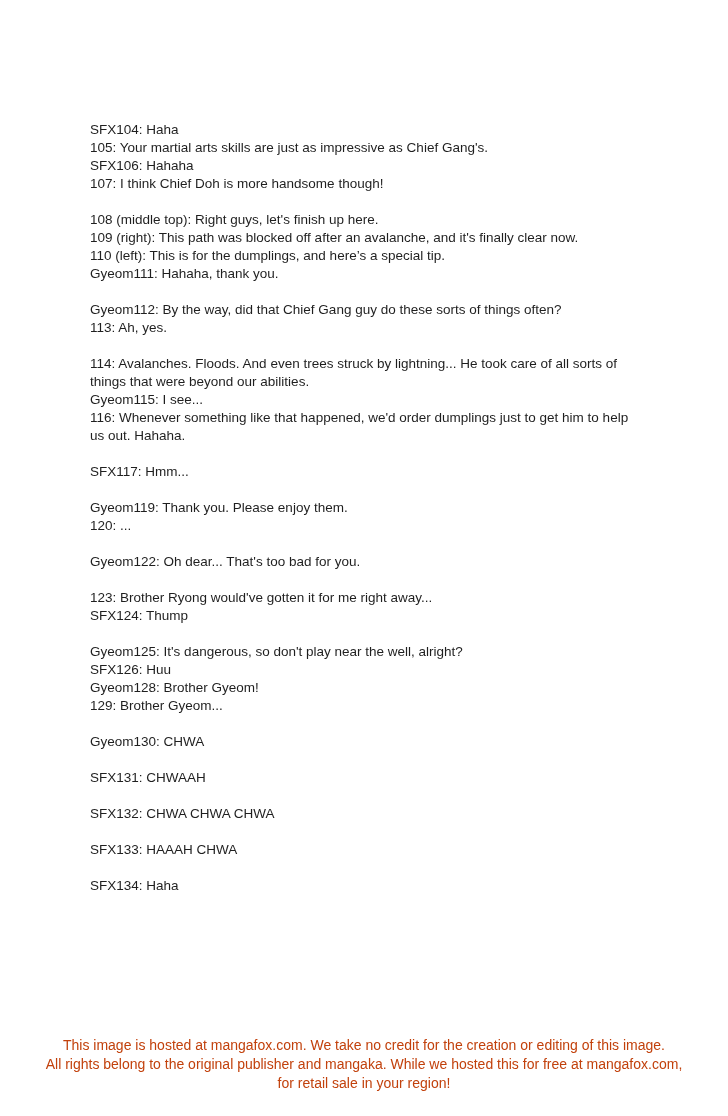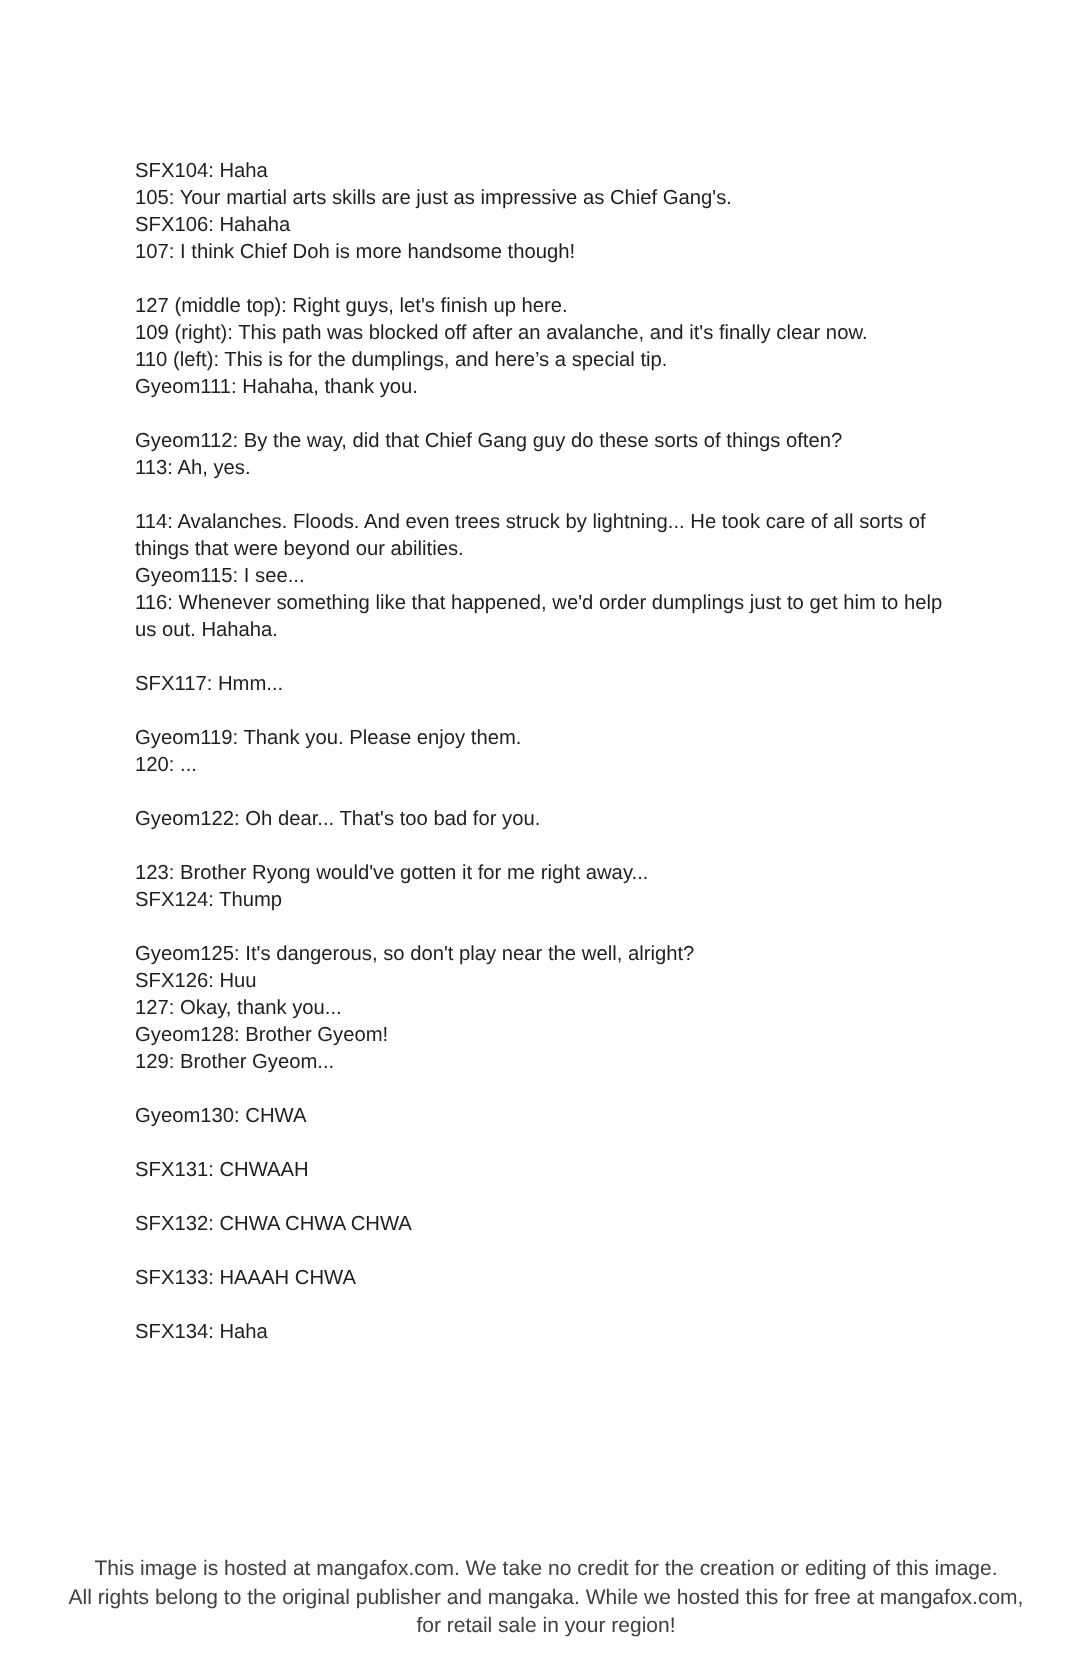--- a/index.html
+++ b/index.html
@@ -39,27 +39,27 @@
     color: #2b2b2b;
   }
   .footer-line {
     white-space: pre;
     height: 19px;
   }
 </style>
 </head>
 <body style="background: rgb(255, 255, 255);">
 
-<main class="script-text" style="color: rgb(31, 31, 31);">
+<main class="script-text" style="color: rgb(31, 31, 31); margin-top: 16px;">
     <div class="script-line">SFX104: Haha</div>
     <div class="script-line">105: Your martial arts skills are just as impressive as Chief Gang's.</div>
     <div class="script-line">SFX106: Hahaha</div>
     <div class="script-line">107: I think Chief Doh is more handsome though!</div>
     <div class="script-line">&nbsp;</div>
-    <div class="script-line">127 (middle top): Right guys, let's finish up here.</div>
+    <div class="script-line">108 (middle top): Right guys, let's finish up here.</div>
     <div class="script-line">109 (right): This path was blocked off after an avalanche, and it's finally clear now.</div>
     <div class="script-line">110 (left): This is for the dumplings, and here’s a special tip.</div>
     <div class="script-line">Gyeom111: Hahaha, thank you.</div>
     <div class="script-line">&nbsp;</div>
     <div class="script-line">Gyeom112: By the way, did that Chief Gang guy do these sorts of things often?</div>
     <div class="script-line">113: Ah, yes.</div>
     <div class="script-line">&nbsp;</div>
     <div class="script-line">114: Avalanches. Floods. And even trees struck by lightning... He took care of all sorts of</div>
     <div class="script-line">things that were beyond our abilities.</div>
     <div class="script-line">Gyeom115: I see...</div>
@@ -71,32 +71,31 @@
     <div class="script-line">Gyeom119: Thank you. Please enjoy them.</div>
     <div class="script-line">120: ...</div>
     <div class="script-line">&nbsp;</div>
     <div class="script-line">Gyeom122: Oh dear... That's too bad for you.</div>
     <div class="script-line">&nbsp;</div>
     <div class="script-line">123: Brother Ryong would've gotten it for me right away...</div>
     <div class="script-line">SFX124: Thump</div>
     <div class="script-line">&nbsp;</div>
     <div class="script-line">Gyeom125: It's dangerous, so don't play near the well, alright?</div>
     <div class="script-line">SFX126: Huu</div>
-    <div class="script-line">127: Okay, thank you...</div>
     <div class="script-line">Gyeom128: Brother Gyeom!</div>
     <div class="script-line">129: Brother Gyeom...</div>
     <div class="script-line">&nbsp;</div>
     <div class="script-line">Gyeom130: CHWA</div>
     <div class="script-line">&nbsp;</div>
     <div class="script-line">SFX131: CHWAAH</div>
     <div class="script-line">&nbsp;</div>
     <div class="script-line">SFX132: CHWA CHWA CHWA</div>
     <div class="script-line">&nbsp;</div>
     <div class="script-line">SFX133: HAAAH CHWA</div>
     <div class="script-line">&nbsp;</div>
     <div class="script-line">SFX134: Haha</div>
   </main>
 
-<footer class="footer-disclaimer" style="color: #404040;">
+<footer class="footer-disclaimer" style="color: #c2410c;">
     <div class="footer-line">This image is hosted at mangafox.com. We take no credit for the creation or editing of this image.</div>
     <div class="footer-line">All rights belong to the original publisher and mangaka. While we hosted this for free at mangafox.com,</div>
     <div class="footer-line">for retail sale in your region!</div>
   </footer>
 
 </body></html>

